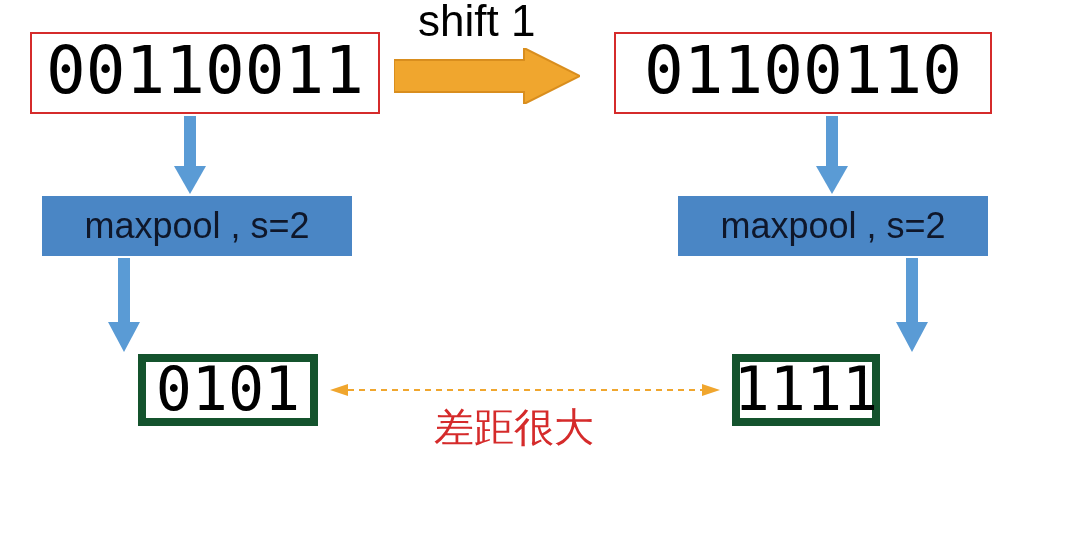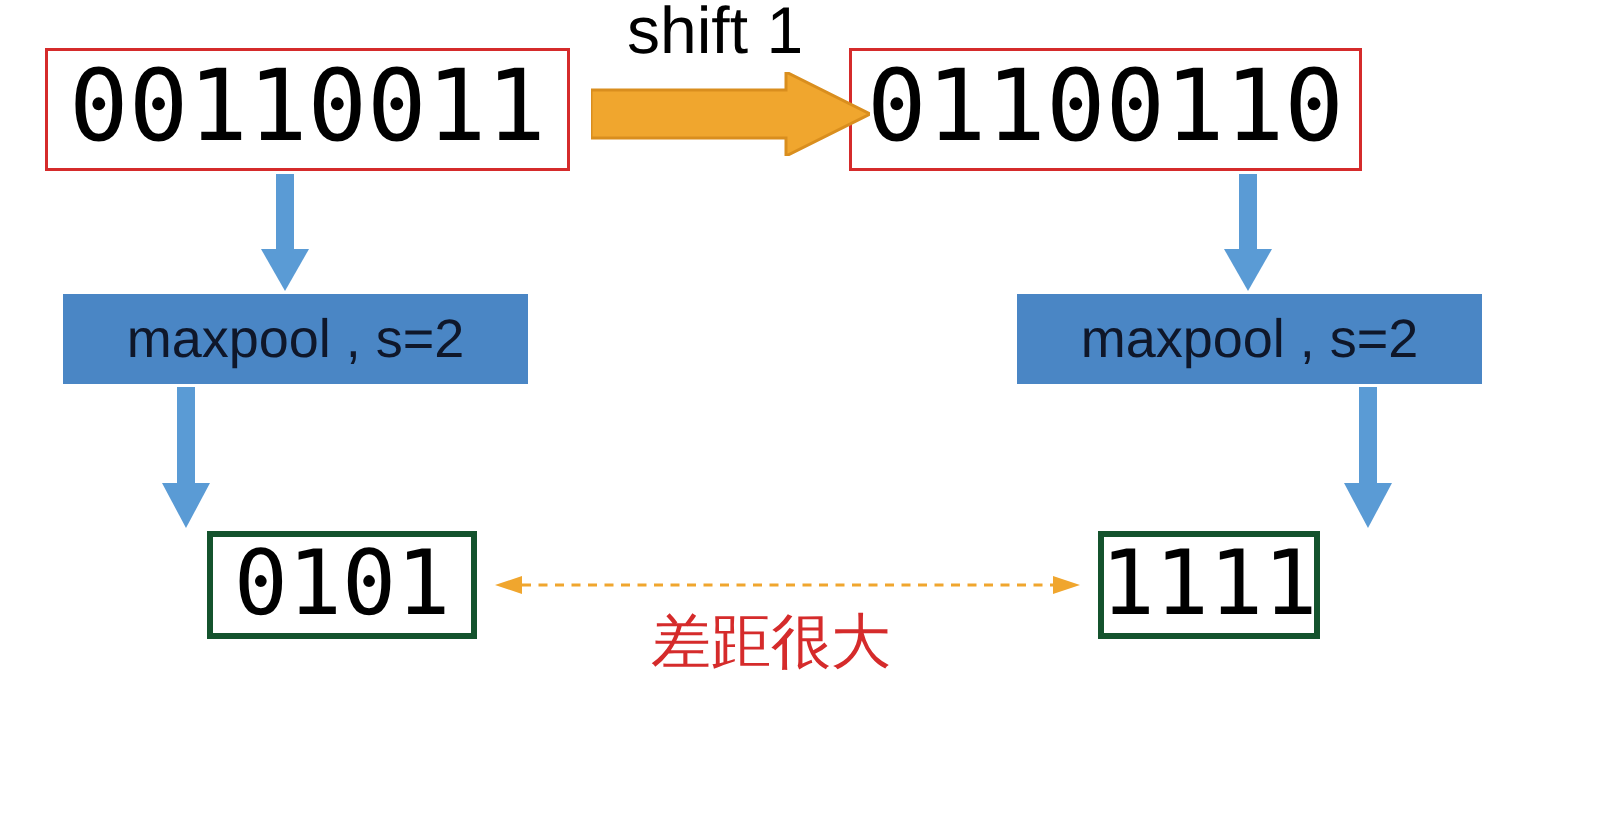--- a/index.html
+++ b/index.html
@@ -26,21 +26,21 @@
   }
   .op-box {
     background: #4a86c5;
     color: #0f172a;
     font-size: 36px;
     display: flex;
     align-items: center;
     justify-content: center;
   }
   .output-box {
-    border: 4px solid #14532d;
+    border: 8px solid #14532d;
   }
   .bits {
     font-family: "DejaVu Sans Mono", "Courier New", monospace;
     font-size: 66px;
     line-height: 1;
     padding: 4px 12px 8px 12px;
     display: flex;
     align-items: center;
     justify-content: center;
   }
@@ -76,21 +76,21 @@
 </style>
 </head>
 <body>
 
 <div class="canvas">
 
   <div class="box input-box bits" style="left:30px; top:32px; width:350px; height:82px;">
     <span>00110011</span>
   </div>
 
-  <div class="box input-box bits" style="left:566px; top:32px; width:342px; height:82px;">
+  <div class="box input-box bits" style="left:614px; top:32px; width:378px; height:82px;">
     <span>01100110</span>
   </div>
 
   <div class="shift-label" style="left:418px; top:-4px;">shift 1</div>
 
   <div class="orange-arrow" style="left:394px; top:48px; width:186px; height:56px;">
     <svg width="186" height="56" viewBox="0 0 186 56">
       <polygon points="0,12 130,12 130,0 186,28 130,56 130,44 0,44" fill="#f0a62e" stroke="#d98e1e" stroke-width="2"></polygon>
     </svg>
   </div>

